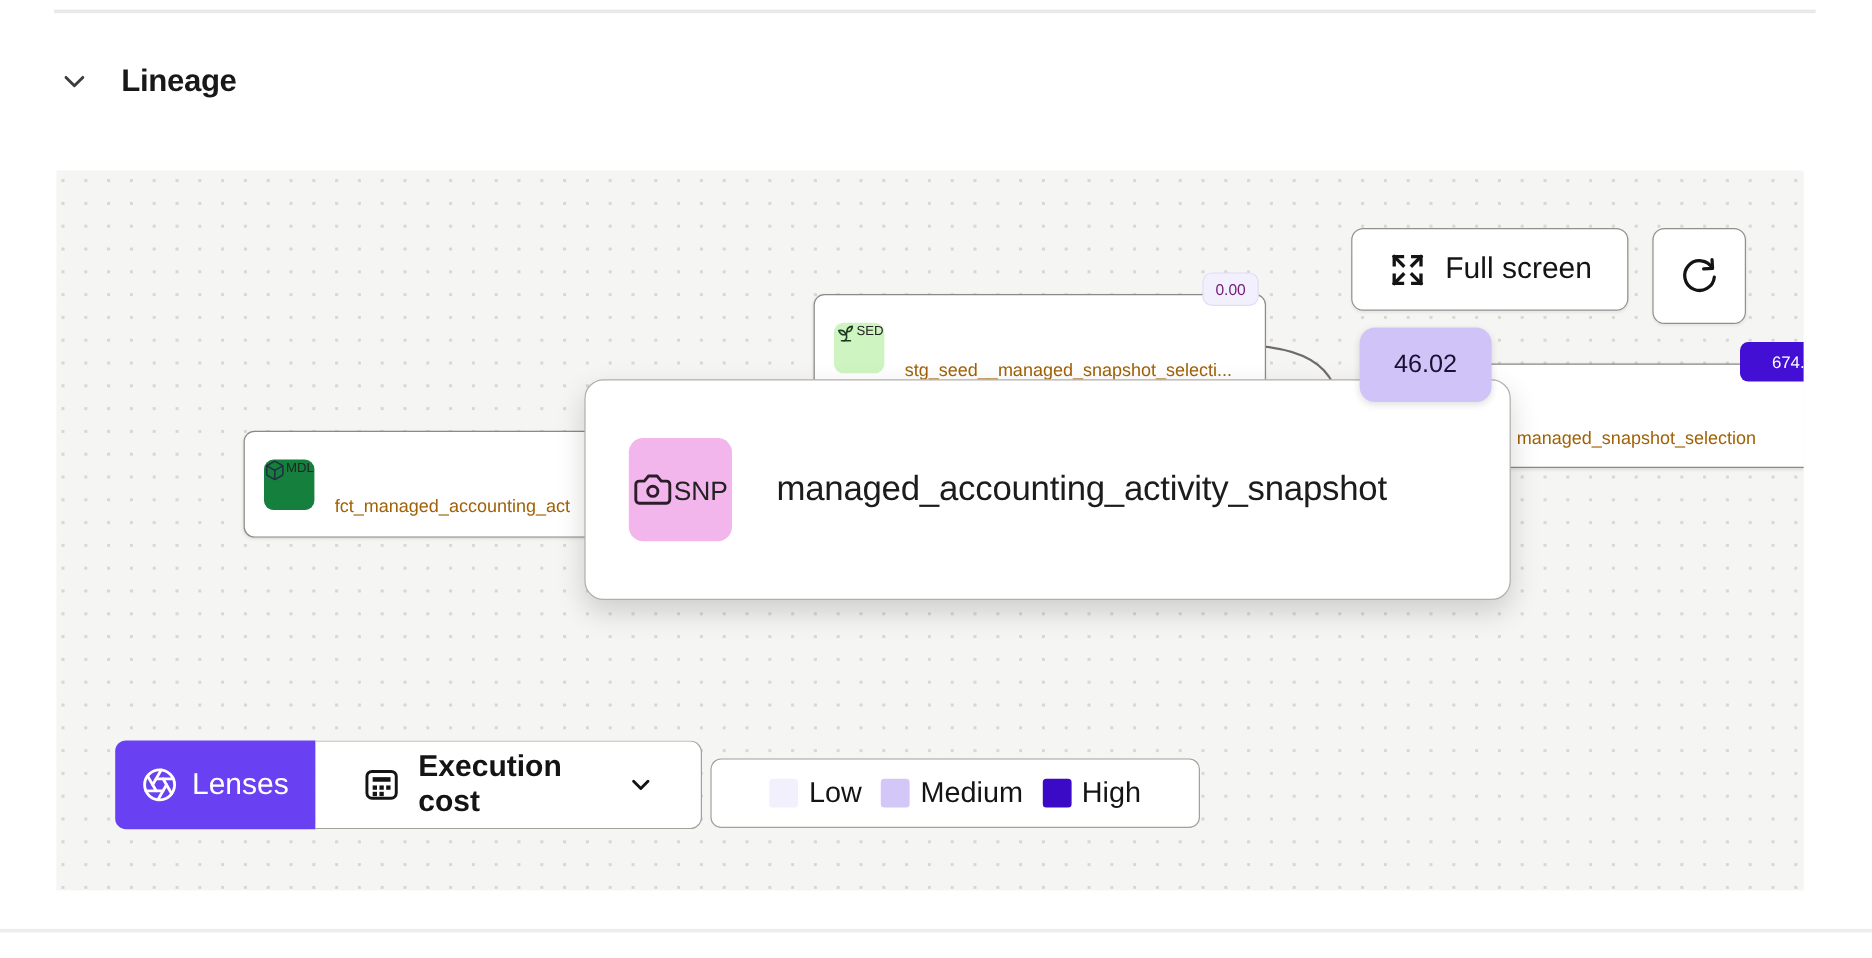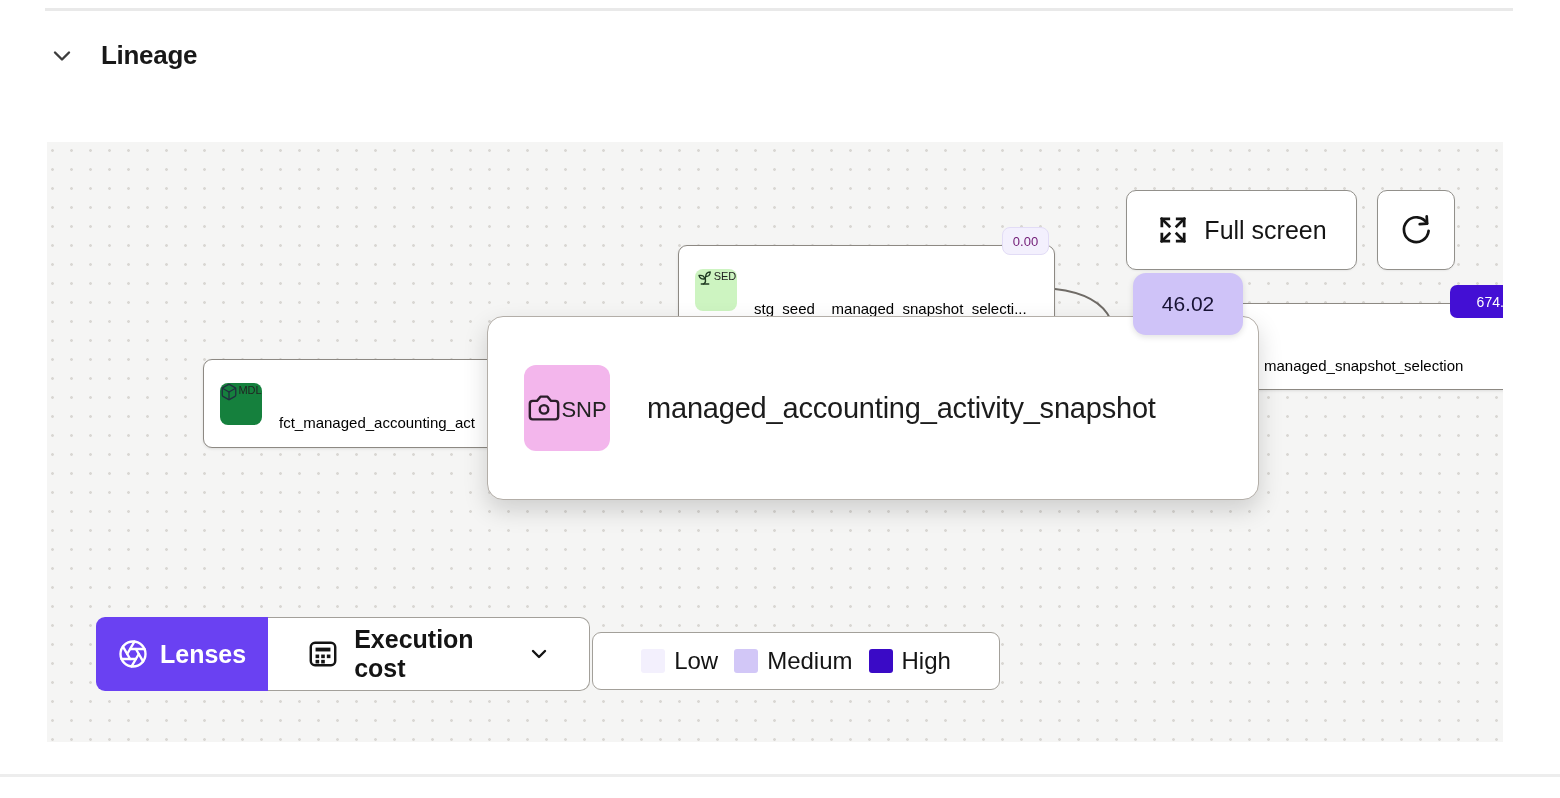--- a/index.html
+++ b/index.html
@@ -2,38 +2,38 @@
 <html><head>
 <meta charset="utf-8">
 <style>
   * { margin:0; padding:0; box-sizing:border-box; }
   html,body { width:1560px; height:798px; background:#fff; overflow:hidden;
     font-family:"Liberation Sans","DejaVu Sans",sans-serif; color:#1a1a1a; }
 
   .top-divider { position:absolute; left:45px; top:8px; width:1468px; height:3px; background:#e9e9e9; }
   .bottom-divider { position:absolute; left:0; top:774px; width:1560px; height:3px; background:#ededed; }
 
-  .section-header { position:absolute; left:47px; top:40px; display:flex; align-items:center; gap:24px; }
+  .section-header { position:absolute; left:47px; top:52px; display:flex; align-items:center; gap:24px; }
   .collapse-btn { width:30px; height:30px; display:flex; align-items:center; justify-content:center; cursor:pointer; }
   .section-title { font-size:26px; font-weight:700; letter-spacing:-0.3px; color:#181818; }
 
   .canvas { position:absolute; left:47px; top:142px; width:1456px; height:600px;
     background-color:#f5f5f4;
     background-image:radial-gradient(circle,#d9d7d3 1.3px, transparent 1.5px);
     background-size:19px 19px; background-position:15px 18px;
     overflow:hidden; }
 
   .edges { position:absolute; left:0; top:0; width:1456px; height:600px; z-index:1; }
 
   .node { position:absolute; background:#fff; border:1.8px solid #8d8983; border-radius:9px;
     display:flex; align-items:center; box-shadow:0 1px 3px rgba(0,0,0,.10); z-index:2; cursor:pointer; }
   .node-stg { left:631px; top:103px; width:377px; height:89px; padding-left:16px; }
   .node-fct { left:156px; top:217px; width:404px; height:89px; padding-left:16px; }
   .node-right { left:1093px; top:161px; width:430px; height:87px; padding-left:123px; }
-  .node-label { font-size:15px; color:#000000; margin-left:17px; white-space:nowrap; overflow:hidden;margin-top:37px; }
+  .node-label { font-size:15px; color:#a16207; margin-left:17px; white-space:nowrap; overflow:hidden;margin-top:37px; }
   .node-right .node-label { margin-left:0; }
 
   .type-badge { width:42px; height:42px; border-radius:8px; display:flex; flex-direction:row;
     justify-content:center; flex:0 0 auto; }
   .type-badge .tb-text { font-size:11px; font-weight:500; color:#222; line-height:1; margin-top:2px; }
 
   .cost-badge { position:absolute; display:flex; align-items:center; justify-content:center;
     font-weight:500; z-index:3; }
   .cost-low   { left:955px;  top:85px;  width:47px;  height:28px; border-radius:8px;
     border:1px solid #e2dcf6; font-size:13px; color:#701a75; }
@@ -47,26 +47,26 @@
     display:flex; align-items:center; padding-left:36px;
     box-shadow:0 10px 24px rgba(0,0,0,.16); }
   .hover-badge { width:86px; height:86px; border-radius:12px; display:flex; flex-direction:row;
     align-items:center; justify-content:center; flex:0 0 auto; }
   .hover-badge .tb-text { font-size:22px; font-weight:500; color:#222; margin-top:3px; }
   .hover-label { font-size:29px; color:#1c1c1c; margin-left:37px; letter-spacing:-0.2px; white-space:nowrap; }
 
   .ctl-btn { position:absolute; background:#fff; border:1.8px solid #92908b; border-radius:10px;
     display:flex; align-items:center; justify-content:center; gap:14px; z-index:4; cursor:pointer;
     box-shadow:0 1px 2px rgba(0,0,0,.06); }
-  .btn-fullscreen { left:1079px; top:48px; width:231px; height:80px; font-size:25px; font-weight:500; color:#141414; }
+  .btn-fullscreen { left:1079px; top:48px; width:231px; height:69px; font-size:25px; font-weight:500; color:#141414; }
   .btn-refresh { left:1330px; top:48px; width:78px; height:80px; }
 
   .lens-group { position:absolute; left:49px; top:475px; height:74px; display:flex; z-index:4; }
   .lenses-btn { display:flex; align-items:center; gap:12px; padding:0 22px;
-    border-radius:9px 0 0 9px; color:#fff; font-size:25px; font-weight:700; cursor:pointer; }
+    border-radius:9px 0 0 9px; color:#fff; font-size:25px; font-weight:400; cursor:pointer; }
   .lens-select { display:flex; align-items:center; gap:14px; padding:0 38px;
     background:#fff; border:1.8px solid #a3a09a; border-left:none; border-radius:0 10px 10px 0;
     font-size:25px; font-weight:700; color:#141414; cursor:pointer; width:322px; }
   .lens-select .chev { margin-left:auto; display:flex; }
 
   .legend { position:absolute; left:545px; top:490px; width:408px; height:58px;
     background:#fff; border:1.8px solid #a3a09a; border-radius:9px; z-index:4;
     display:flex; align-items:center; justify-content:center; gap:16px; }
   .legend-item { display:flex; align-items:center; gap:9px; }
   .legend-swatch { width:24px; height:24px; border-radius:3px; }

